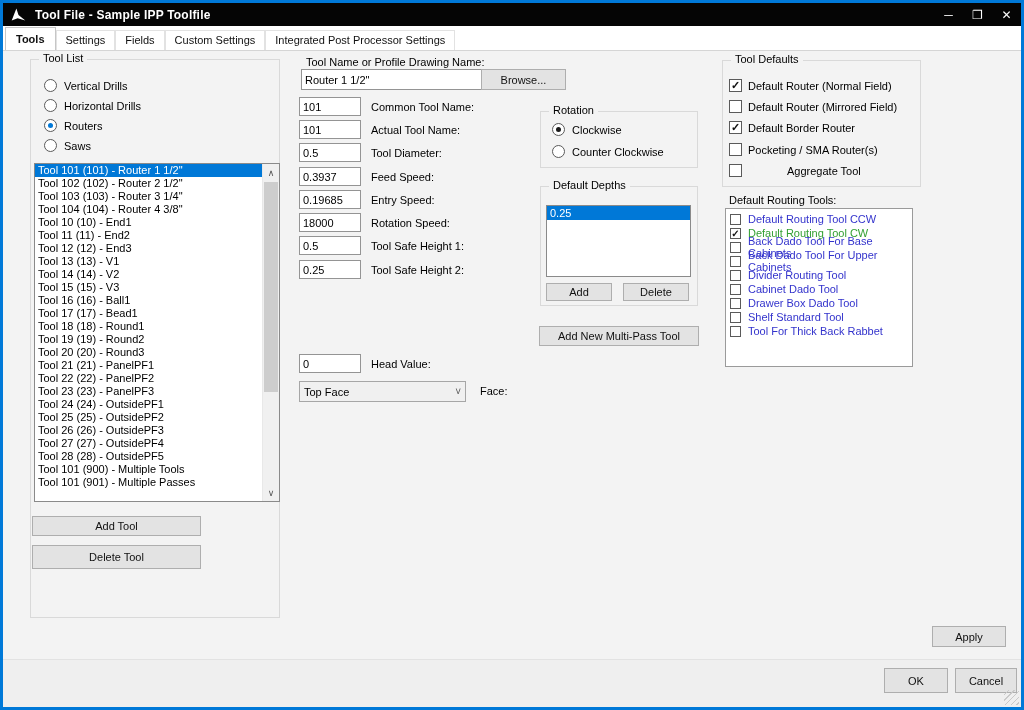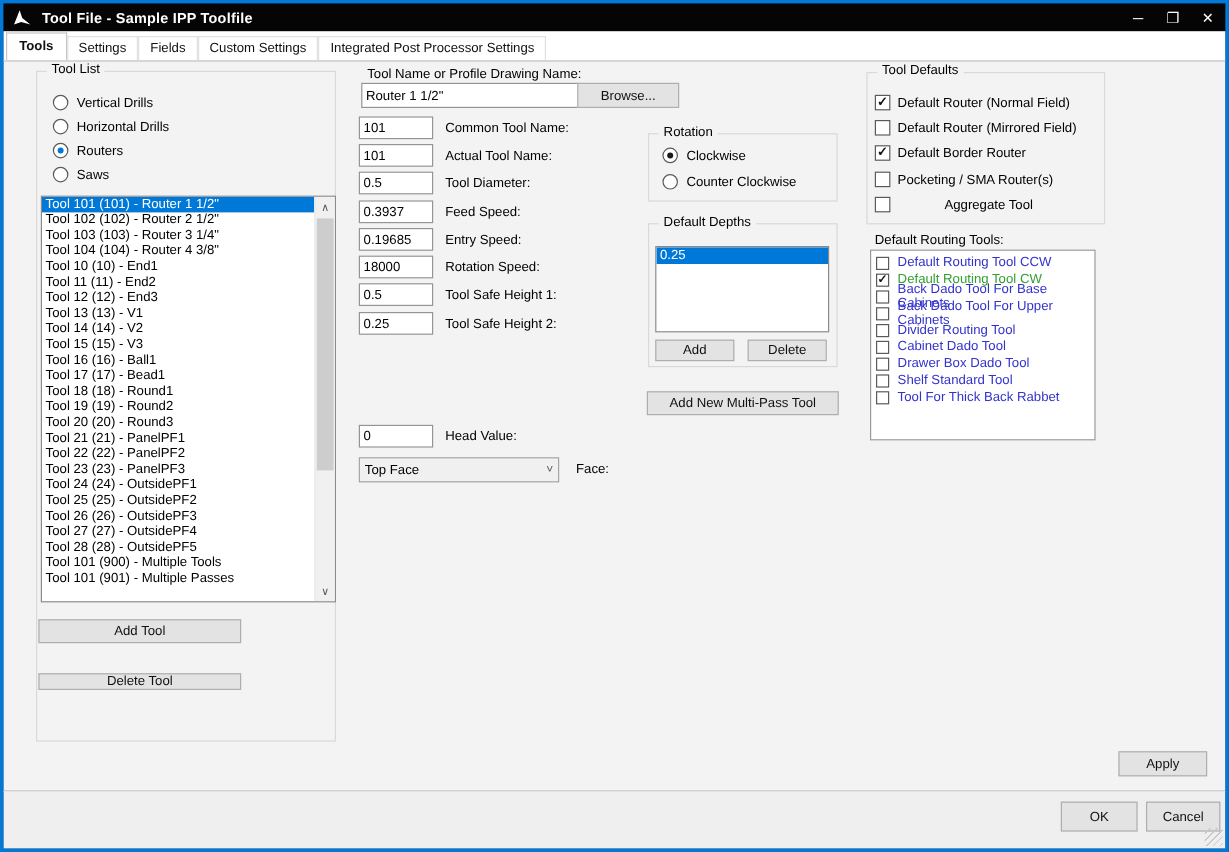--- a/index.html
+++ b/index.html
@@ -1,18 +1,18 @@
 <!DOCTYPE html>
 <html><head>
 <meta charset="utf-8">
 <style>
   * { margin:0; padding:0; box-sizing:border-box; }
   html,body { width:1024px; height:710px; overflow:hidden;
     font-family:"Liberation Sans", sans-serif; font-size:11px; color:#000; }
-  .window { position:absolute; inset:0; border:3px solid #0079d8; background:#0f172a; }
+  .window { position:absolute; inset:0; border:3px solid #0079d8; background:#d946ef; }
 
   
   .titlebar { position:absolute; left:0; top:0; right:0; height:23px; background:#050505;
     display:flex; align-items:center; color:#fff; }
   .app-icon { width:17px; height:15px; margin-left:7px; }
   .title-text { margin-left:8px; font-size:12px; font-weight:bold; letter-spacing:.2px; }
   .win-controls { margin-left:auto; display:flex; height:100%; }
   .win-btn { width:29px; height:100%; display:flex; align-items:center; justify-content:center;
     color:#fff; font-size:12px; cursor:default; }
 
@@ -151,21 +151,21 @@
         <div class="lb-item">Tool 101 (901) - Multiple Passes</div>
       </div>
       <div class="sb" style="right:0;top:0;bottom:0;">
         <div class="sb-arrow" style="top:0;">∧</div>
         <div class="sb-thumb" style="top:18px;height:210px;"></div>
         <div class="sb-arrow" style="bottom:0;">∨</div>
       </div>
     </div>
 
     <div class="btn" style="left:29px;top:465px;width:169px;height:20px;">Add Tool</div>
-    <div class="btn" style="left:29px;top:494px;width:169px;height:14px;margin-top:16px;">Delete Tool</div>
+    <div class="btn" style="left:29px;top:494px;width:169px;height:24px;">Delete Tool</div>
 
     <span class="field-label" style="left:303px;top:5px;">Tool Name or Profile Drawing Name:</span>
     <input class="input" style="left: 298px; top: 18px; width: 182px; height: 21px;" value="Router 1 1/2&quot;">
     <div class="btn" style="left:478px;top:18px;width:85px;height:21px;">Browse...</div>
 
     <input class="input" style="left: 296px; top: 46px; width: 62px; height: 19px;" value="101">
     <span class="field-label" style="left:368px;top:50px;">Common Tool Name:</span>
     <input class="input" style="left: 296px; top: 69px; width: 62px; height: 19px;" value="101">
     <span class="field-label" style="left:368px;top:73px;">Actual Tool Name:</span>
     <input class="input" style="left: 296px; top: 92px; width: 62px; height: 19px;" value="0.5">

